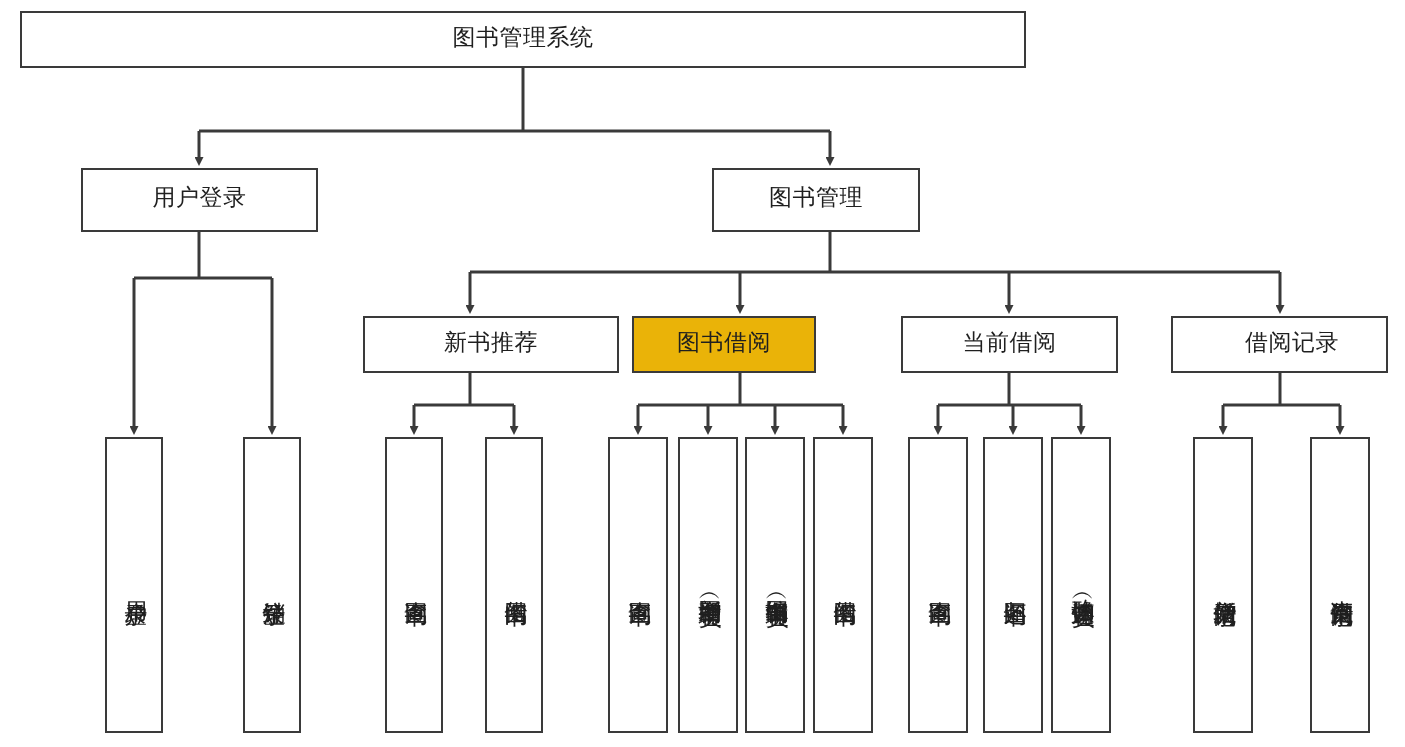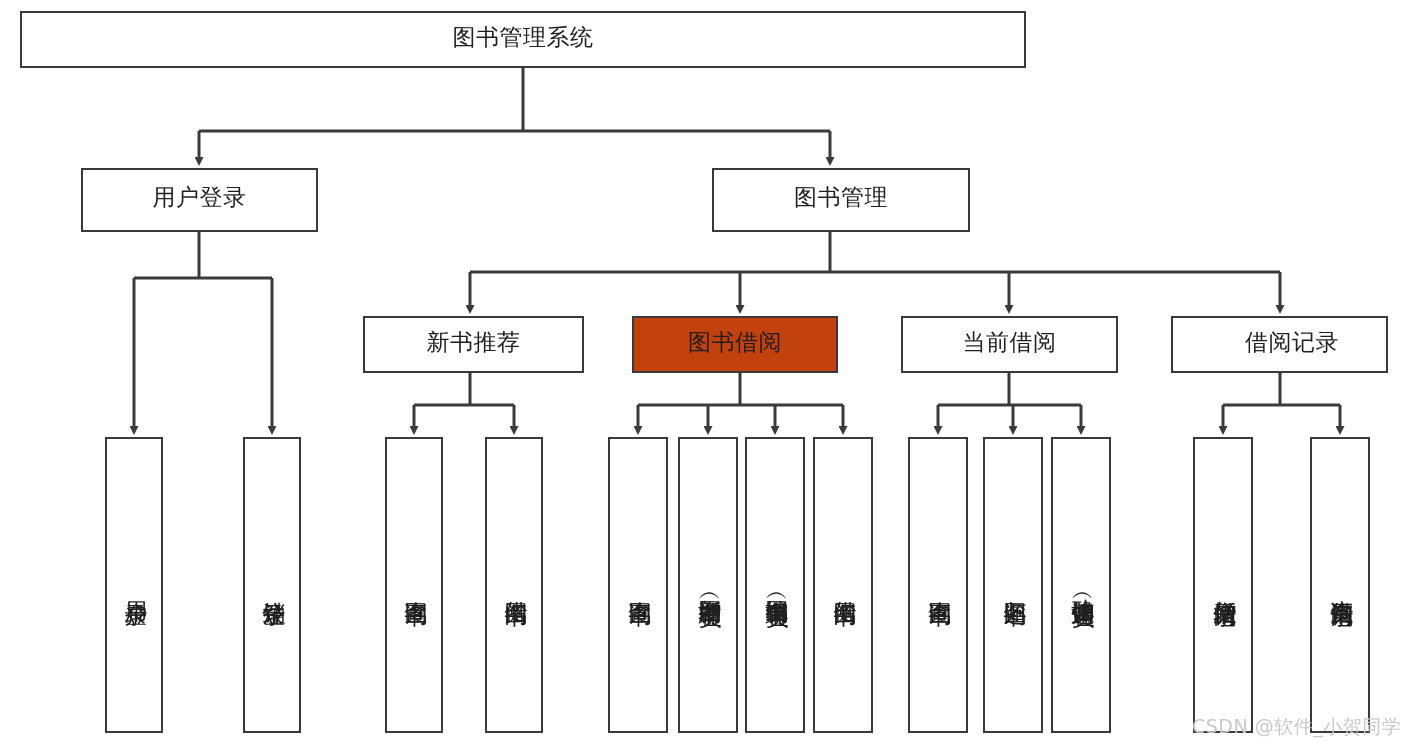--- a/index.html
+++ b/index.html
@@ -127,28 +127,28 @@
     </g>
   </svg>
 
   <div class="node horiz root" id="node-root" style="left: 20px; top: 11px; width: 1006px; height: 57px; border-color: rgb(58, 58, 58); background: rgb(255, 255, 255);">
     <span class="label" style="color: rgb(31, 31, 31);">图书管理系统</span>
   </div>
 
   <div class="node horiz" id="node-l2-0" style="left: 81px; top: 168px; width: 237px; height: 64px; border-color: rgb(58, 58, 58); background: rgb(255, 255, 255);">
     <span class="label" style="color: rgb(31, 31, 31);">用户登录</span>
   </div>
-  <div class="node horiz" id="node-l2-1" style="left: 712px; top: 168px; width: 258px; height: 64px; border-color: rgb(58, 58, 58); background: rgb(255, 255, 255);">
+  <div class="node horiz" id="node-l2-1" style="left: 712px; top: 168px; width: 208px; height: 64px; border-color: rgb(58, 58, 58); background: rgb(255, 255, 255);">
     <span class="label" style="color: rgb(31, 31, 31);">图书管理</span>
   </div>
 
-  <div class="node horiz" id="node-l3-0" style="left: 363px; top: 316px; width: 221px; height: 57px; border-color: rgb(58, 58, 58); background: rgb(255, 255, 255);">
+  <div class="node horiz" id="node-l3-0" style="left: 363px; top: 316px; width: 256px; height: 57px; border-color: rgb(58, 58, 58); background: rgb(255, 255, 255);">
     <span class="label" style="color: rgb(31, 31, 31);">新书推荐</span>
   </div>
-  <div class="node horiz" id="node-l3-1" style="left: 632px; top: 316px; width: 206px; height: 57px; border-color: rgb(58, 58, 58); background: #c2410c;">
+  <div class="node horiz" id="node-l3-1" style="left: 632px; top: 316px; width: 184px; height: 57px; border-color: rgb(58, 58, 58); background: #eab308;">
     <span class="label" style="color: rgb(31, 31, 31);">图书借阅</span>
   </div>
   <div class="node horiz" id="node-l3-2" style="left: 901px; top: 316px; width: 217px; height: 57px; border-color: rgb(58, 58, 58); background: rgb(255, 255, 255); justify-content: center;">
     <span class="label" style="color: rgb(31, 31, 31);">当前借阅</span>
   </div>
   <div class="node horiz" id="node-l3-3" style="left: 1171px; top: 316px; width: 217px; height: 57px; border-color: rgb(58, 58, 58); background: rgb(255, 255, 255);">
     <span class="label" style="color: rgb(31, 31, 31); margin-left: 25px;">借阅记录</span>
   </div>
 
   <div class="node vert" id="node-leaf-0" style="left: 105px; top: 437px; width: 58px; height: 296px; border-color: rgb(58, 58, 58); background: rgb(255, 255, 255);">
@@ -184,15 +184,14 @@
   <div class="node vert" id="node-leaf-10" style="left: 1051px; top: 437px; width: 60px; height: 296px; border-color: rgb(58, 58, 58); background: rgb(255, 255, 255);">
     <span class="label" style="color: rgb(31, 31, 31);">确认归还（管理员）</span>
   </div>
   <div class="node vert" id="node-leaf-11" style="left: 1193px; top: 437px; width: 60px; height: 296px; border-color: rgb(58, 58, 58); background: rgb(255, 255, 255);">
     <span class="label" style="color: rgb(31, 31, 31);">新增借阅记录</span>
   </div>
   <div class="node vert" id="node-leaf-12" style="left: 1310px; top: 437px; width: 60px; height: 296px; border-color: rgb(58, 58, 58); background: rgb(255, 255, 255);">
     <span class="label" style="color: rgb(31, 31, 31);">查询借阅记录</span>
   </div>
 
-  <div class="watermark" id="watermark" style="left: 1192px; top: 714px; color: rgb(201, 201, 201);">CSDN @软件_小贺同学</div>
 
 </div>
 
 </body></html>

